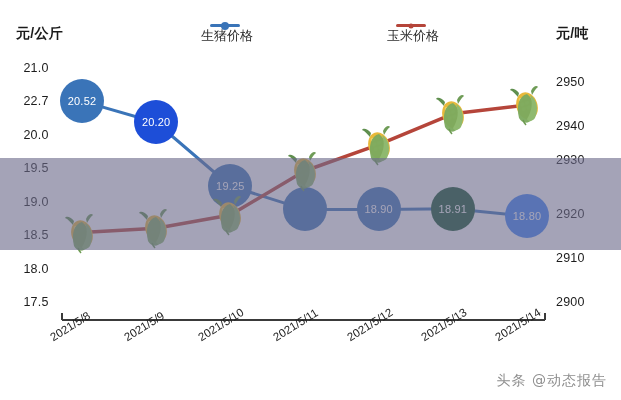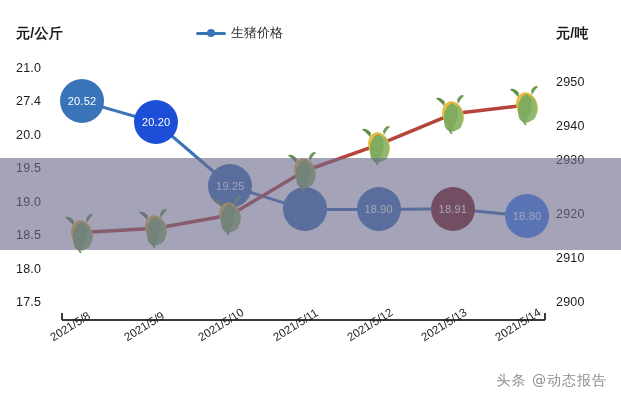--- a/index.html
+++ b/index.html
@@ -13,33 +13,33 @@
   #stage{position:absolute;left:0;top:0;width:621px;height:400px;background:#fff;}
 
   
   .legend-unit{
     position:absolute;font-size:14px;font-weight:bold;color:#1a1a1a;
     letter-spacing:.3px;white-space:nowrap;
   }
   #unit-left{left:16px;top:25px;}
   #unit-right{left:556px;top:25px;}
 
-  .legend-item{position:absolute;top:24px;display:flex;align-items:center;white-space:nowrap;}
+  .legend-item{position:absolute;top:24px;display:flex;align-items:center;white-space:nowrap;flex-direction:column;}
   .legend-item .lg-line{display:block;width:30px;height:3px;border-radius:2px;position:relative;}
   .legend-item .lg-dot{
     position:absolute;left:50%;top:50%;width:8px;height:8px;border-radius:50%;
     transform:translate(-50%,-50%);
   }
   .legend-item .lg-label{font-size:13px;color:#2b2b2b;margin-left:5px;}
   #legend-hog{left:196px;}
   #legend-corn{left:382px;}
 
   
   .ytick{
-    position:absolute;font-size:12.5px;color:#1c1c1c;text-align:left;
+    position:absolute;font-size:12.5px;color:#1c1c1c;text-align:center;
     width:40px;letter-spacing:.2px;
   }
   .ytick.left{left:16px;}
   .ytick.right{left:556px;text-align:left;width:46px;}
 
   .xtick{
     position:absolute;font-size:11.5px;color:#1c1c1c;white-space:nowrap;
     transform-origin:left top;transform:rotate(-32deg);
   }
 
@@ -86,35 +86,41 @@
 
   <div class="legend-unit" id="unit-left">元/公斤</div>
 
   <div class="legend-item" id="legend-hog">
     <span class="lg-line" style="background:#3a74b8;">
       <span class="lg-dot" style="background:#3a74b8;"></span>
     </span>
     <span class="lg-label">生猪价格</span>
   </div>
 
+  <div class="legend-item" id="legend-corn">
+    <span class="lg-line" style="background:#b5453a;">
+      <span class="lg-dot" style="background:#b5453a;width:5px;height:5px;"></span>
+    </span>
+    <span class="lg-label">玉米价格</span>
+  </div>
 
   <div class="legend-unit" id="unit-right">元/吨</div>
 
   <svg id="plot" viewBox="0 0 621 400">
     <g id="svg-series">
         <polyline points="82,101.0914285714286 156.16666666666666,122.48571428571432 230.33333333333331,186 304.5,209.4000000000001 378.66666666666663,209.4000000000001 452.83333333333337,208.73142857142855 527,216.08571428571423" class="series-path" stroke="#3a74b8" stroke-width="3"></polyline>
         <polyline points="82,232.6 156.16666666666666,228.2 230.33333333333331,215 304.5,171 378.66666666666663,144.6 452.83333333333337,113.80000000000001 527,105" class="series-path" stroke="#b5453a" stroke-width="3.5"></polyline>
       </g>
 
     <path d="M62,320 L62,313 M62,320 L545,320 M545,320 L545,313" stroke="#3a3a3a" stroke-width="2" fill="none"></path>
   </svg>
 
   <div id="yticks-left">
       <div class="ytick left" style="top: 61px;">21.0</div>
-      <div class="ytick left" style="top: 94.4286px;">27.4</div>
+      <div class="ytick left" style="top: 94.4286px;">22.7</div>
       <div class="ytick left" style="top: 127.857px;">20.0</div>
       <div class="ytick left" style="top: 161.286px;">19.5</div>
       <div class="ytick left" style="top: 194.714px;">19.0</div>
       <div class="ytick left" style="top: 228.143px;">18.5</div>
       <div class="ytick left" style="top: 261.571px;">18.0</div>
       <div class="ytick left" style="top: 295px;">17.5</div>
     </div>
 
   <div id="yticks-right">
       <div class="ytick right" style="top: 75px;">2950</div>
@@ -142,21 +148,21 @@
       <div class="bubble" style="width: 44px; height: 44px; left: 156.167px; top: 122.486px; background: #1d4ed8;">
         <span>20.20</span>
       </div>
       <div class="bubble" style="width: 44px; height: 44px; left: 230.333px; top: 186px; background: rgb(58, 116, 184);">
         <span>19.25</span>
       </div>
       <div class="bubble" style="width: 44px; height: 44px; left: 304.5px; top: 209.4px; background: rgb(58, 116, 184);"></div>
       <div class="bubble" style="width: 44px; height: 44px; left: 378.667px; top: 209.4px; background: rgb(58, 116, 184);">
         <span>18.90</span>
       </div>
-      <div class="bubble" style="width: 44px; height: 44px; left: 452.833px; top: 208.731px; background: #7f1d1d;">
+      <div class="bubble" style="width: 44px; height: 44px; left: 452.833px; top: 208.731px; background: #14532d;">
         <span>18.91</span>
       </div>
       <div class="bubble" style="width: 44px; height: 44px; left: 527px; top: 216.086px; background: #3b82f6;">
         <span>18.80</span>
       </div>
       <div class="cornmark" style="left: 82px; top: 232.6px;"><svg viewBox="0 0 40 42" width="40" height="42">
           <path d="M12 9 C8 4 4 4 3 6 C6 7 8 10 11 13 Z" fill="#5f8f4e"></path>
           <path d="M24 7 C26 2 30 1 31 3 C28 5 27 8 25 11 Z" fill="#6f9c57"></path>
           <ellipse cx="20" cy="22" rx="10.5" ry="14" fill="#e8b93a" transform="rotate(-18 20 22)"></ellipse>
           <g transform="rotate(-18 20 22)">

